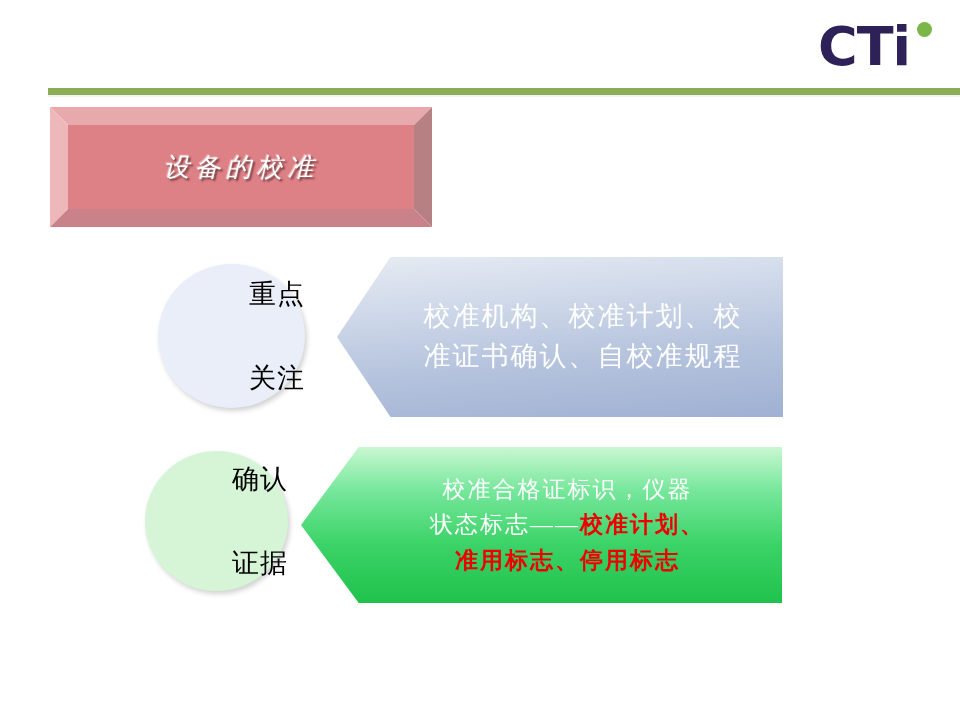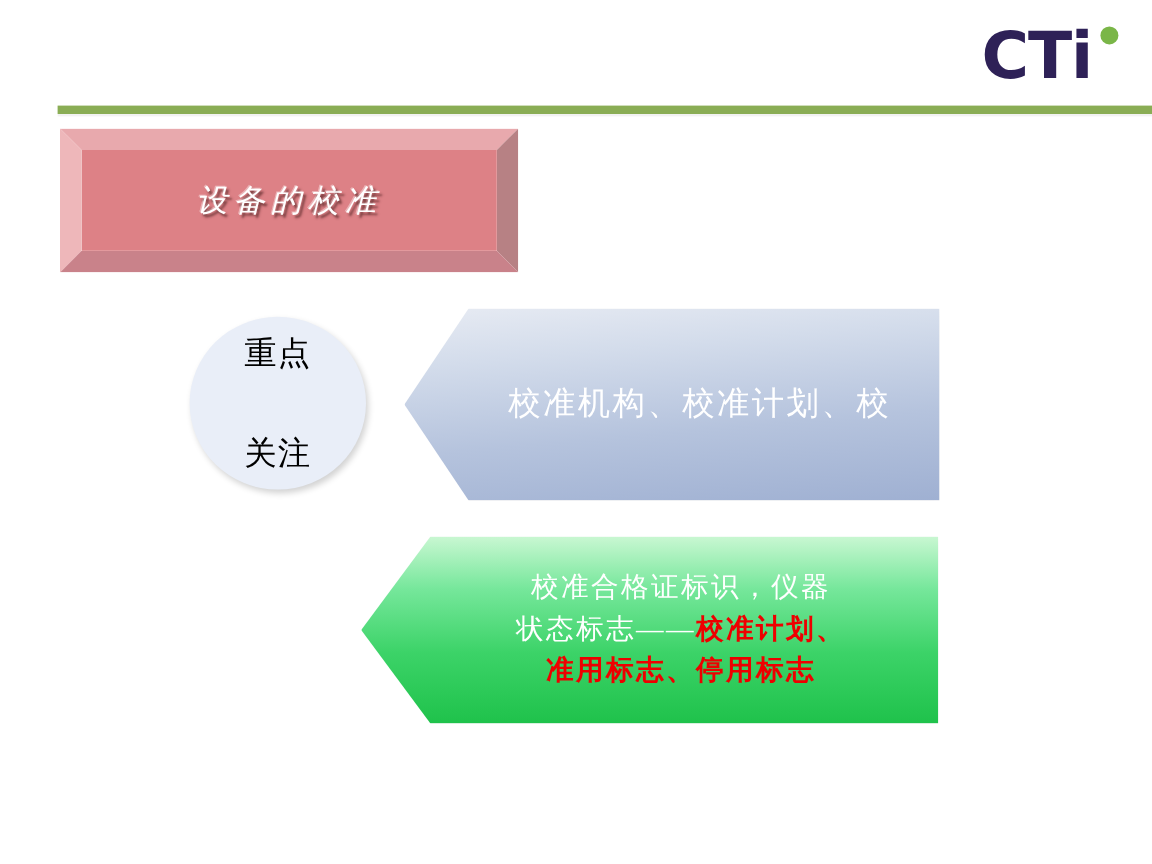--- a/index.html
+++ b/index.html
@@ -157,21 +157,21 @@
     text-align: center;
     color: #ffffff;
     font-family: "Liberation Serif", "DejaVu Serif", serif;
   }
 
   .circle {
     position: absolute;
     border-radius: 50%;
     display: flex;
     flex-direction: column;
-    align-items: center;
+    align-items: flex-end;
     justify-content: center;
     text-align: left;
     color: #000000;
     font-family: "Liberation Serif", "DejaVu Serif", serif;
     box-shadow: 2px 3px 5px rgba(0,0,0,0.18);
     gap: 48px;
   }
   .circle-blue { background: #e9eef8; }
   .circle-green { background: #d6f5d6; }
   .circle .cline { display:block; white-space: nowrap; }
@@ -234,28 +234,33 @@
   </div>
 
   <div id="logo">
     <div class="logo-text">CTi</div>
     <div class="logo-dot"></div>
   </div>
 
   <div class="arrow-shape arrow-blue" id="blue-arrow">
     <div class="arrow-text">
       <span class="gl">校准机构、校准计划、校</span>
+      <span class="gl">准证书确认、自校准规程</span>
     </div>
   </div>
   <div class="circle circle-blue" id="blue-circle">
     <span class="cline">重点</span>
     <span class="cline">关注</span>
   </div>
 
   <div class="arrow-shape arrow-green" id="green-arrow">
     <div class="arrow-text">
       <span class="gl">校准合格证标识，仪器</span>
       <span class="gl"><span>状态标志——</span><span class="red">校准计划、</span></span>
       <span class="gl red">准用标志、停用标志</span>
     </div>
   </div>
+  <div class="circle circle-green" id="green-circle">
+    <span class="cline">确认</span>
+    <span class="cline">证据</span>
+  </div>
 
 </div>
 
 </body></html>

